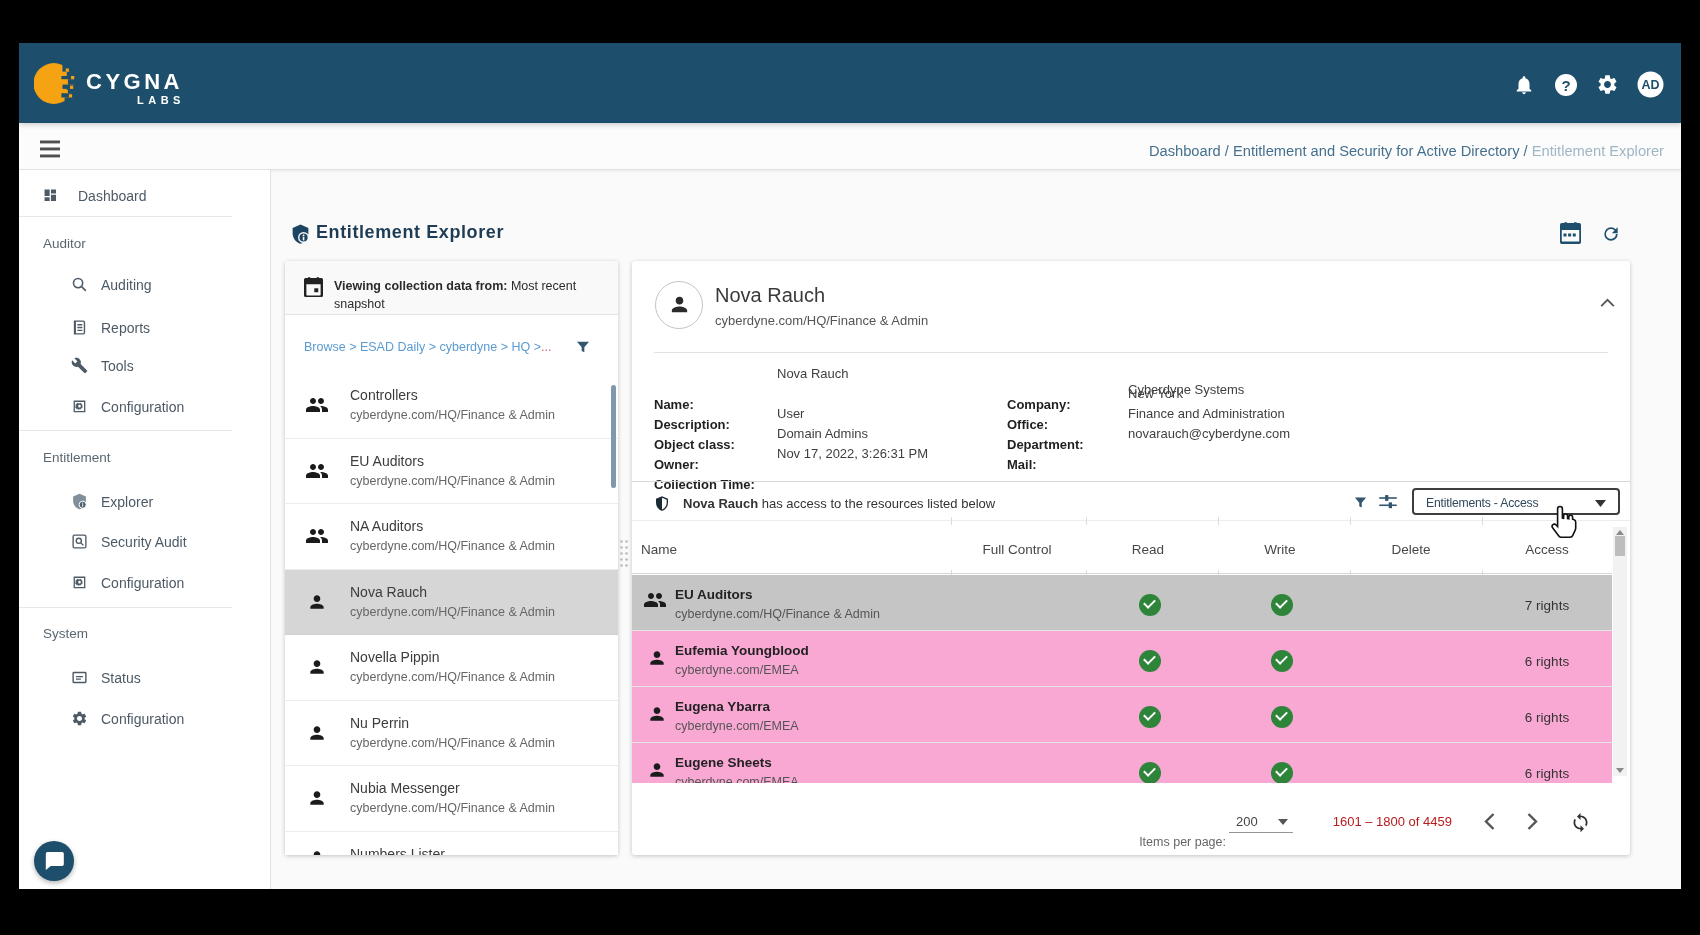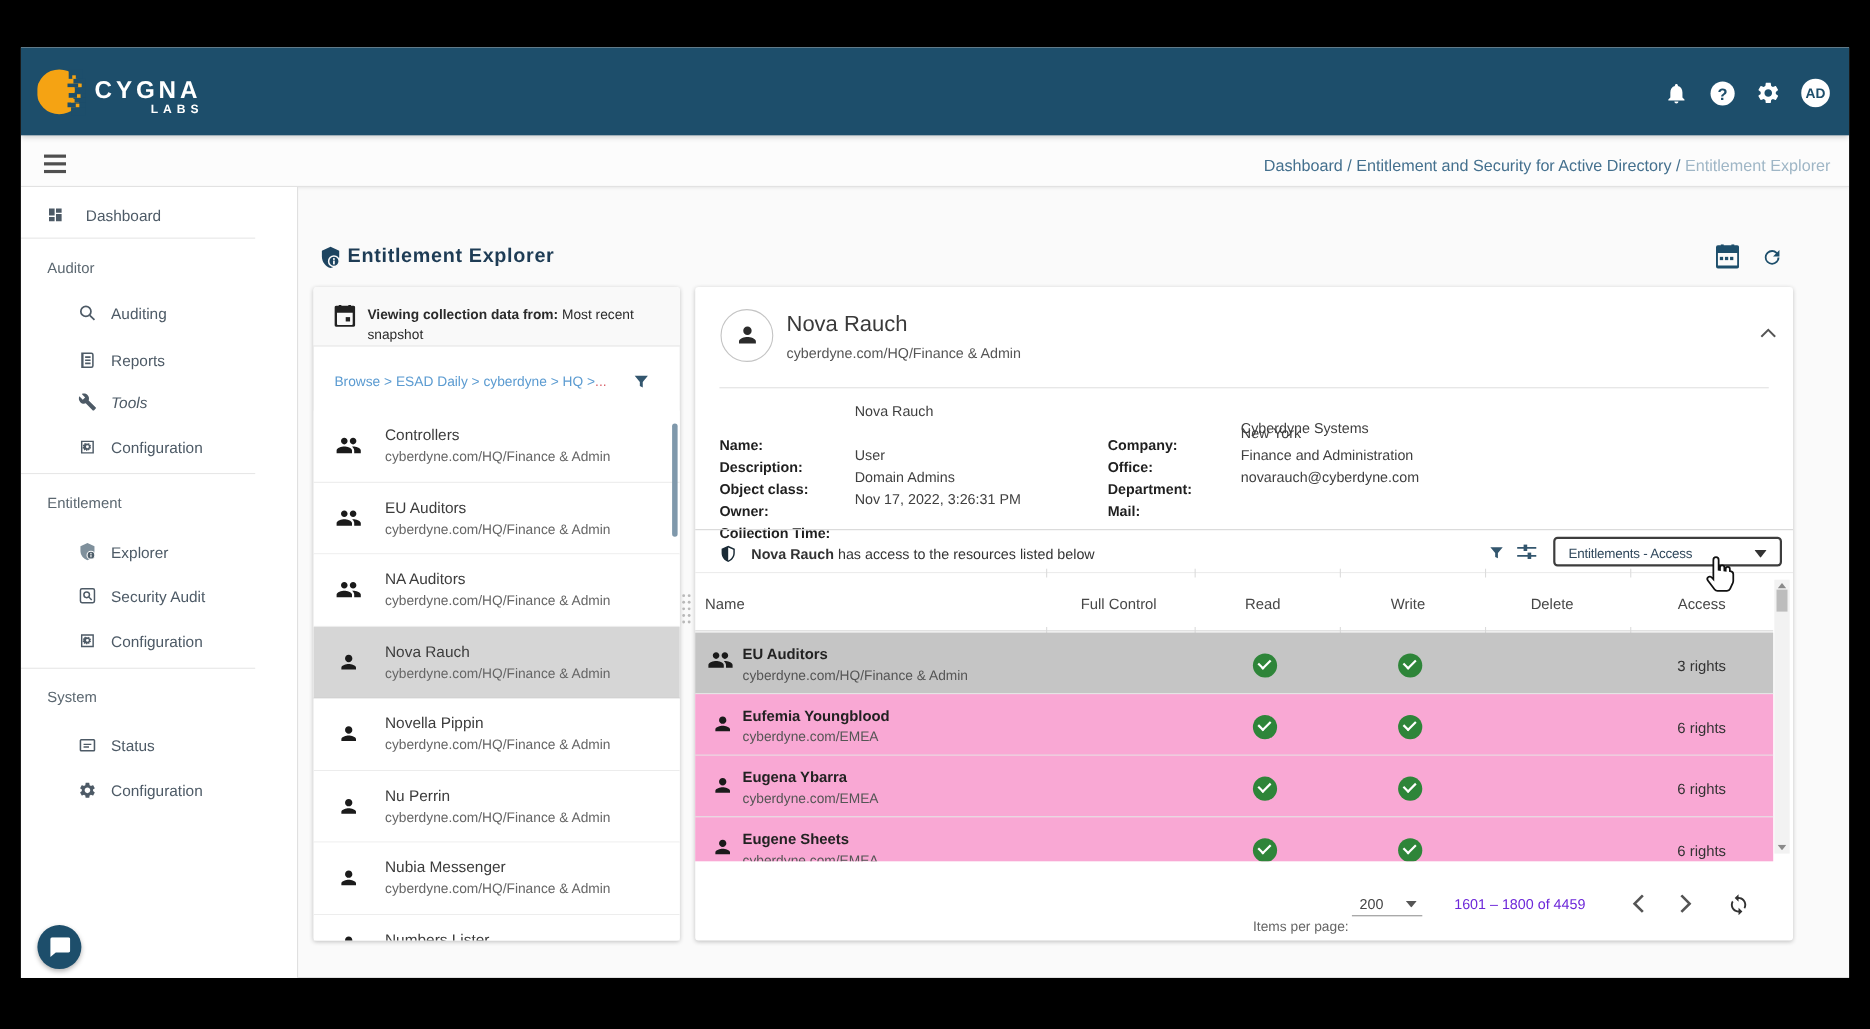--- a/index.html
+++ b/index.html
@@ -124,21 +124,21 @@
       <span class="lbl">Auditing</span>
     </div>
     <div class="side-item" style="top:138px;">
       <span class="sicon">
           <svg width="17" height="17" viewBox="0 0 24 24" fill="#4d5a66">
             <path d="M4 2h13a3 3 0 013 3v14a3 3 0 01-3 3H4V2zm3 2v16h10a1 1 0 001-1V5a1 1 0 00-1-1H7zm2 3h7v2H9V7zm0 4h7v2H9v-2zm0 4h7v2H9v-2z"></path>
           </svg>
         </span>
       <span class="lbl">Reports</span>
     </div>
-    <div class="side-item" style="top:176px;font-style:italic;">
+    <div class="side-item" style="top:176px;">
       <span class="sicon">
           <svg width="17" height="17" viewBox="0 0 24 24" fill="#4d5a66">
             <path d="M22.7 19l-9.1-9.1c.9-2.3.4-5-1.5-6.9-2-2-5-2.4-7.4-1.3L9 6 6 9 1.6 4.7C.4 7.1.9 10.1 2.9 12.1c1.9 1.9 4.6 2.4 6.9 1.5l9.1 9.1c.4.4 1 .4 1.4 0l2.3-2.3c.5-.4.5-1.1.1-1.4z"></path>
           </svg>
         </span>
       <span class="lbl">Tools</span>
     </div>
     <div class="side-item" style="top:217px;">
       <span class="sicon">
           <svg width="17" height="17" viewBox="0 0 24 24" fill="#4d5a66">
@@ -385,21 +385,21 @@
     <div class="abs" style="left:0; top:312px; width:980px; border-top:1px solid #d6d6d6;"></div>
 
     <div class="trow sel" style="top:314px; height:56px;">
       <svg class="icn" style="top:15px; left:11px;" width="24" height="20" viewBox="0 0 24 20" fill="#1b1b1b">
           <path d="M16 9c1.66 0 2.99-1.34 2.99-3S17.66 3 16 3c-1.66 0-3 1.34-3 3s1.34 3 3 3zm-8 0c1.66 0 2.99-1.34 2.99-3S9.66 3 8 3C6.34 3 5 4.34 5 6s1.34 3 3 3zm0 2c-2.33 0-7 1.17-7 3.5V17h14v-2.5c0-2.33-4.67-3.5-7-3.5zm8 0c-.29 0-.62.02-.97.05 1.16.84 1.97 1.97 1.97 3.45V17h6v-2.5c0-2.33-4.67-3.5-7-3.5z"></path>
         </svg>
       <div class="tname">EU Auditors</div>
         <div class="tpath">cyberdyne.com/HQ/Finance &amp; Admin</div>
       <div class="g-check" style="left:507px; top:19px;"></div>
       <div class="g-check" style="left:639px; top:19px;"></div>
-      <div class="rights" style="top:23px;">3 rights</div>
+      <div class="rights" style="top:23px;">7 rights</div>
     </div>
     <div class="trow" style="top:370px; height:56px;">
       <svg class="icn" width="20" height="20" viewBox="0 0 24 24" fill="#1b1b1b">
           <path d="M12 12c2.21 0 4-1.79 4-4s-1.79-4-4-4-4 1.79-4 4 1.79 4 4 4zm0 2c-2.67 0-8 1.34-8 4v2h16v-2c0-2.66-5.33-4-8-4z"></path>
         </svg>
       <div class="tname">Eufemia Youngblood</div>
         <div class="tpath">cyberdyne.com/EMEA</div>
       <div class="g-check" style="left:507px; top:19px;"></div>
       <div class="g-check" style="left:639px; top:19px;"></div>
       <div class="rights" style="top:23px;">6 rights</div>
@@ -424,21 +424,21 @@
       <div class="g-check" style="left:639px; top:19px;"></div>
       <div class="rights" style="top:23px;">6 rights</div>
     </div>
 
     <div class="abs" style="left:430px; top:554px; width:164px; text-align:right; font-size:12.5px; color:#666;margin-top:20px;">Items per page:</div>
     <div class="abs" style="left:604px; top:553px; font-size:13px; color:#444;">200</div>
     <svg class="abs" style="left:646px; top:558px;" width="10" height="6" viewBox="0 0 10 6" fill="#555">
         <path d="M0 0h10L5 6z"></path>
       </svg>
     <div class="abs" style="left:597px; top:571px; width:64px; border-top:1px solid #949494;"></div>
-    <div class="abs" style="left:690px; top:553px; width:130px; text-align:left; font-size:13px; color:#6d28d9;">1601 – 1800 of 4459</div>
+    <div class="abs" style="left:690px; top:553px; width:130px; text-align:right; font-size:13px; color:#b91c1c;">1601 – 1800 of 4459</div>
     <svg class="abs" style="left:852px; top:552px;" width="11" height="17" viewBox="0 0 11 17" fill="none" stroke="#555" stroke-width="2.4">
         <path d="M9.5 1L2 8.5 9.5 16"></path>
       </svg>
     <svg class="abs" style="left:895px; top:552px;" width="11" height="17" viewBox="0 0 11 17" fill="none" stroke="#555" stroke-width="2.4">
         <path d="M1.5 1L9 8.5 1.5 16"></path>
       </svg>
     <svg class="abs" style="left:938px; top:551px;" width="21" height="21" viewBox="0 0 24 24" fill="#333">
         <path d="M12 4V1L8 5l4 4V6c3.31 0 6 2.69 6 6 0 1.01-.25 1.97-.7 2.8l1.46 1.46A7.93 7.93 0 0020 12c0-4.42-3.58-8-8-8zm0 14c-3.31 0-6-2.69-6-6 0-1.01.25-1.97.7-2.8L5.24 7.74A7.93 7.93 0 004 12c0 4.42 3.58 8 8 8v3l4-4-4-4v3z"></path>
       </svg>
 

